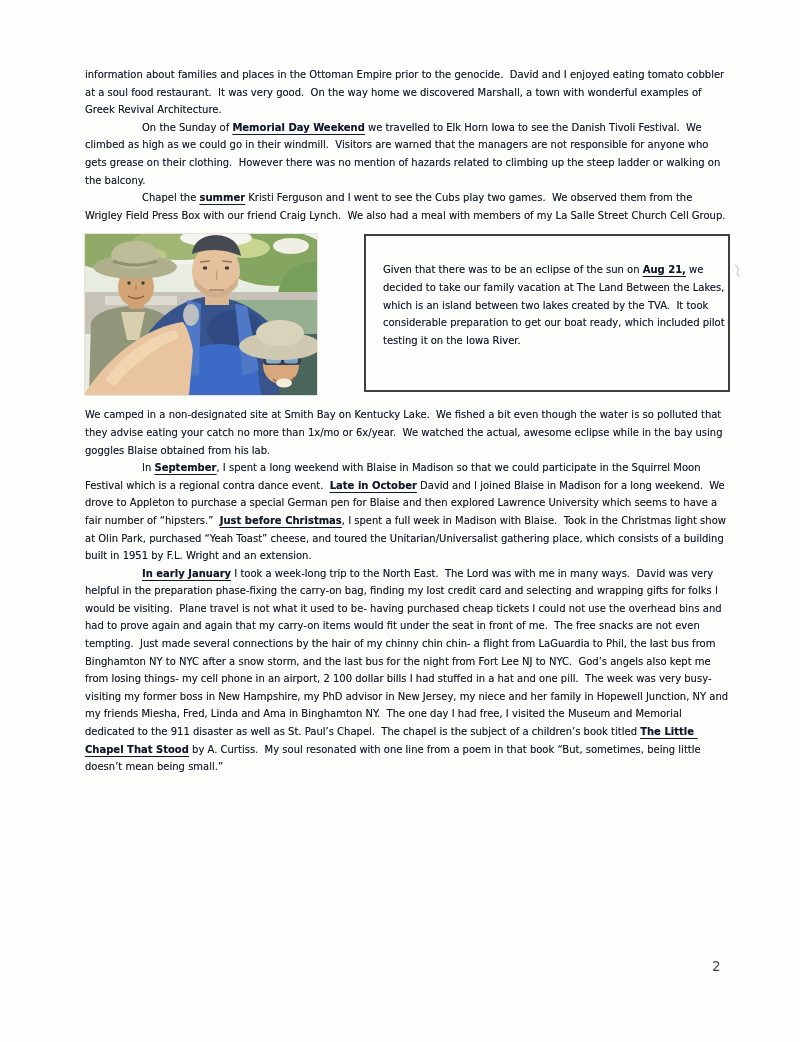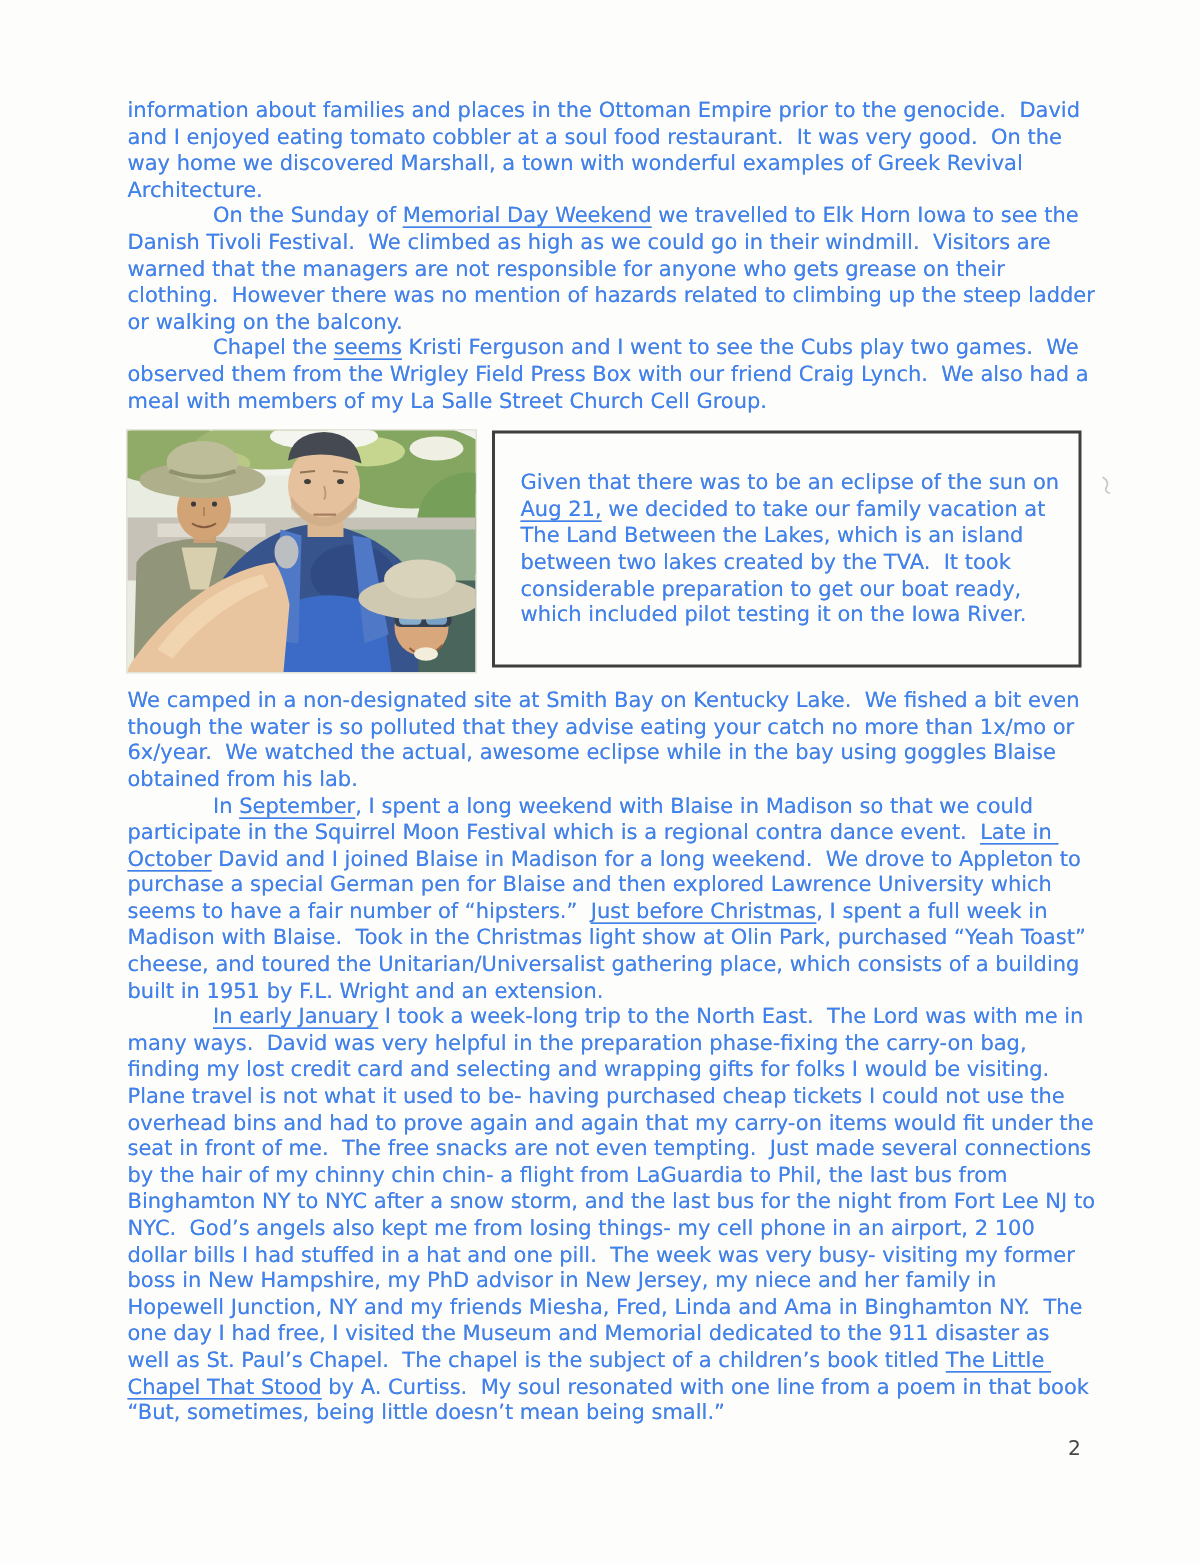--- a/index.html
+++ b/index.html
@@ -11,38 +11,40 @@
     font-family:"DejaVu Sans", sans-serif;
     color:#3b3b3b;
   }
   .content{
     position:absolute;
     left:85px;top:66px;
     width:645px;
   }
   .para{
     margin:0;
-    font-size:14px;
+    font-size:10px;
     line-height:17.6px;
     white-space:pre-wrap;
-    color:#3b82f6;
+    color:#0f172a;
     text-shadow:0 0 0.3px rgba(70,70,70,0.55);
   }
   .para.ind{text-indent:57px;}
   .para .u{
     text-decoration:underline;
     text-decoration-thickness:1px;
     text-underline-offset:2.5px;
+    font-weight:bold;
   }
   .media-row{
     position:relative;
     display:flex;
     align-items:flex-start;
     margin:10px 0 9px 0;
     height:163px;
+    gap:36px;
   }
   .photo{
     width:232px;height:161px;
     flex:0 0 auto;
     box-shadow:0 0 0 1px #e4e4da;
     background:#e8ebdf;
   }
   .photo svg{display:block;width:100%;height:100%;}
   .callout{
     box-sizing:border-box;
@@ -67,21 +69,21 @@
 </style>
 </head>
 <body>
 
 <div class="sheet">
   <div class="content">
 
     <div>
         <p class="para"><span>information about families and places in the Ottoman Empire prior to the genocide.  David and I enjoyed eating tomato cobbler at a soul food restaurant.  It was very good.  On the way home we discovered Marshall, a town with wonderful examples of Greek Revival Architecture.</span></p>
         <p class="para ind"><span>On the Sunday of </span><span class="u">Memorial Day Weekend</span><span> we travelled to Elk Horn Iowa to see the Danish Tivoli Festival.  We climbed as high as we could go in their windmill.  Visitors are warned that the managers are not responsible for anyone who gets grease on their clothing.  However there was no mention of hazards related to climbing up the steep ladder or walking on the balcony.</span></p>
-        <p class="para ind"><span>Chapel the </span><span class="u">seems</span><span> Kristi Ferguson and I went to see the Cubs play two games.  We observed them from the Wrigley Field Press Box with our friend Craig Lynch.  We also had a meal with members of my La Salle Street Church Cell Group.</span></p>
+        <p class="para ind"><span>Chapel the </span><span class="u">summer</span><span> Kristi Ferguson and I went to see the Cubs play two games.  We observed them from the Wrigley Field Press Box with our friend Craig Lynch.  We also had a meal with members of my La Salle Street Church Cell Group.</span></p>
       </div>
 
     <div class="media-row">
 
       <div class="photo">
         <svg viewBox="0 0 232 161" preserveAspectRatio="none">
 
           <rect width="232" height="161" fill="#e8ebdf"></rect>
           <rect x="0" y="0" width="232" height="30" fill="#f1f2ea"></rect>
           <ellipse cx="28" cy="16" rx="45" ry="20" fill="#8aa55e"></ellipse>

